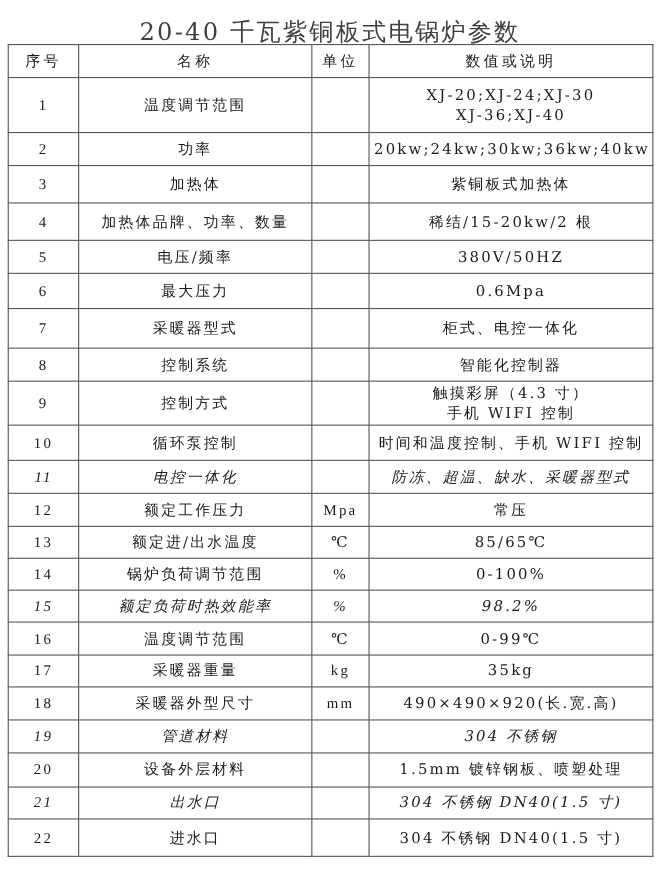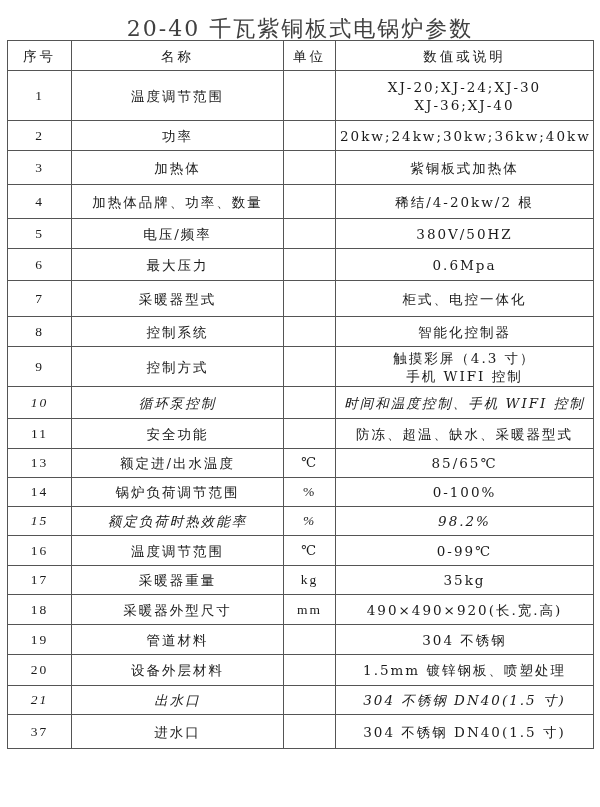--- a/index.html
+++ b/index.html
@@ -110,21 +110,21 @@
         <td class="unit-cell"></td>
         <td>
           <span class="val-line">紫铜板式加热体</span>
         </td>
       </tr>
       <tr style="height: 34px;">
         <td class="num">4</td>
         <td>加热体品牌、功率、数量</td>
         <td class="unit-cell"></td>
         <td>
-          <span class="val-line">稀结/4-20kw/2 根</span>
+          <span class="val-line">稀结/15-20kw/2 根</span>
         </td>
       </tr>
       <tr style="height: 30px;">
         <td class="num">5</td>
         <td>电压/频率</td>
         <td class="unit-cell"></td>
         <td>
           <span class="val-line">380V/50HZ</span>
         </td>
       </tr>
@@ -154,34 +154,42 @@
       </tr>
       <tr style="height: 40px;">
         <td class="num">9</td>
         <td>控制方式</td>
         <td class="unit-cell"></td>
         <td>
           <span class="val-line">触摸彩屏（4.3 寸）</span>
           <span class="val-line">手机 WIFI 控制</span>
         </td>
       </tr>
-      <tr style="height: 32px; font-style: italic;">
+      <tr style="height: 32px;">
         <td class="num">10</td>
         <td>循环泵控制</td>
         <td class="unit-cell"></td>
         <td>
           <span class="val-line">时间和温度控制、手机 WIFI 控制</span>
         </td>
       </tr>
-      <tr style="height: 30px;">
+      <tr style="height: 30px; font-style: italic;">
         <td class="num">11</td>
-        <td>安全功能</td>
+        <td>电控一体化</td>
         <td class="unit-cell"></td>
         <td>
           <span class="val-line">防冻、超温、缺水、采暖器型式</span>
+        </td>
+      </tr>
+      <tr style="height: 30px;">
+        <td class="num">12</td>
+        <td>额定工作压力</td>
+        <td class="unit-cell">Mpa</td>
+        <td>
+          <span class="val-line">常压</span>
         </td>
       </tr>
       <tr style="height: 29px; margin-top: 36px;">
         <td class="num">13</td>
         <td>额定进/出水温度</td>
         <td class="unit-cell">℃</td>
         <td>
           <span class="val-line">85/65℃</span>
         </td>
       </tr>
@@ -218,21 +226,21 @@
         </td>
       </tr>
       <tr style="height: 30px;">
         <td class="num">18</td>
         <td>采暖器外型尺寸</td>
         <td class="unit-cell">mm</td>
         <td>
           <span class="val-line">490×490×920(长.宽.高)</span>
         </td>
       </tr>
-      <tr style="height: 30px;">
+      <tr style="height: 30px; font-style: italic;">
         <td class="num">19</td>
         <td>管道材料</td>
         <td class="unit-cell"></td>
         <td>
           <span class="val-line">304 不锈钢</span>
         </td>
       </tr>
       <tr style="height: 31px;">
         <td class="num">20</td>
         <td>设备外层材料</td>
@@ -243,21 +251,21 @@
       </tr>
       <tr style="height: 29px; font-style: italic;">
         <td class="num">21</td>
         <td>出水口</td>
         <td class="unit-cell"></td>
         <td>
           <span class="val-line">304 不锈钢 DN40(1.5 寸)</span>
         </td>
       </tr>
       <tr style="height: 34px;">
-        <td class="num">37</td>
+        <td class="num">22</td>
         <td>进水口</td>
         <td class="unit-cell"></td>
         <td>
           <span class="val-line">304 不锈钢 DN40(1.5 寸)</span>
         </td>
       </tr>
     </tbody>
 </table>
 
 </body></html>

